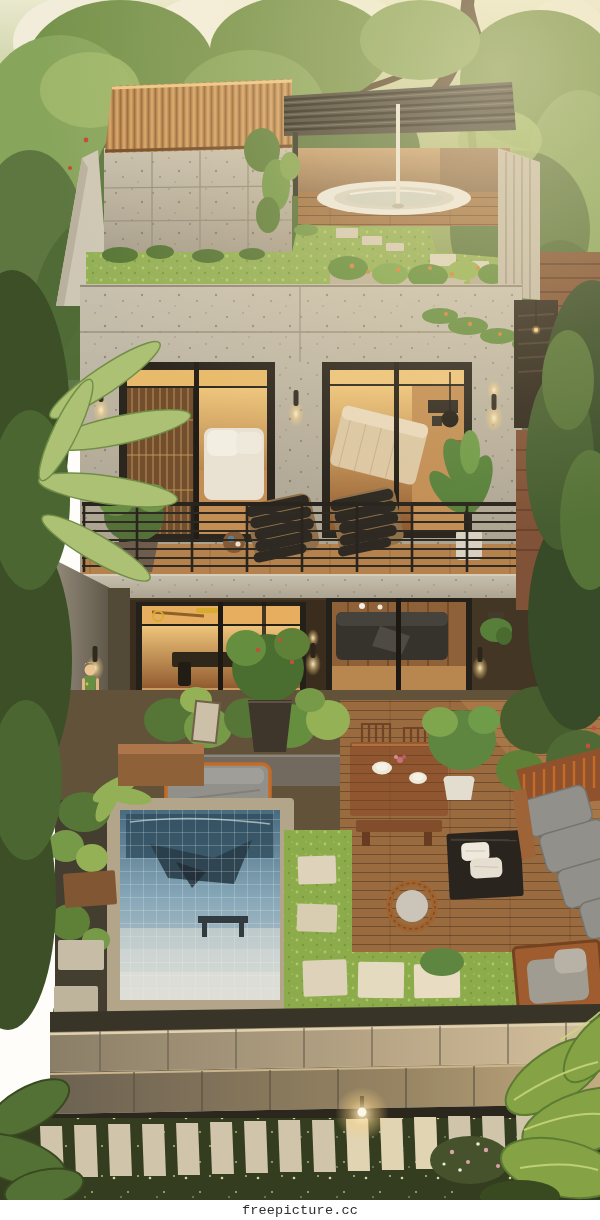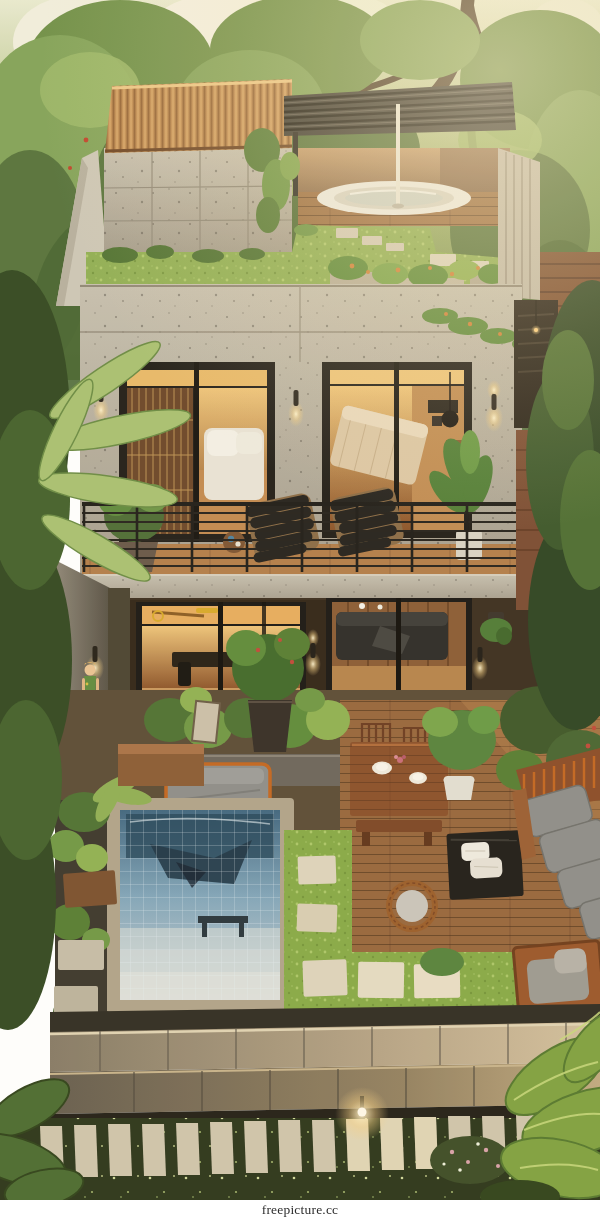--- a/index.html
+++ b/index.html
@@ -1,17 +1,17 @@
 <!DOCTYPE html>
 <html><head>
 <meta charset="utf-8">
 <style>
   html,body{margin:0;padding:0;background:#ffffff;}
   .canvas{position:relative;width:600px;height:1220px;overflow:hidden;background:#fff;
-          font-family:Liberation Serif, serif;}
+          font-family:Liberation Mono, monospace;}
   .photo{position:absolute;left:0;top:0;width:600px;height:1200px;display:block;}
   .footer{position:absolute;left:0;top:1200px;width:600px;height:20px;background:#ffffff;
           display:flex;align-items:center;justify-content:center;}
   .footer span{font-size:13.5px;color:#2e2e2e;letter-spacing:.2px;}
   svg *{vector-effect:none;}
 </style>
 </head>
 <body>
 
 <div class="canvas">

